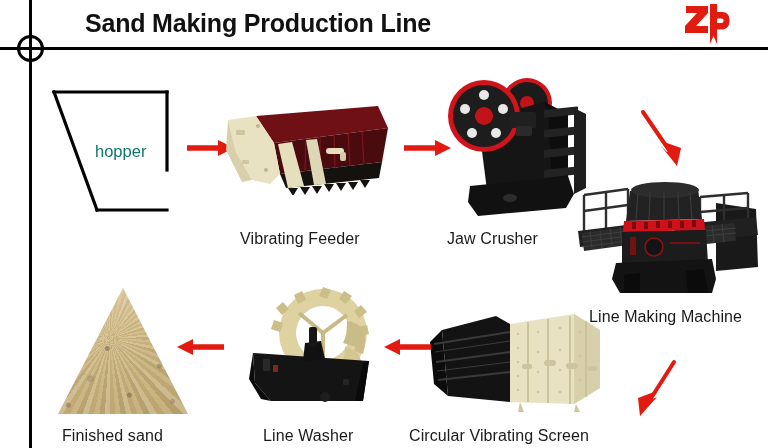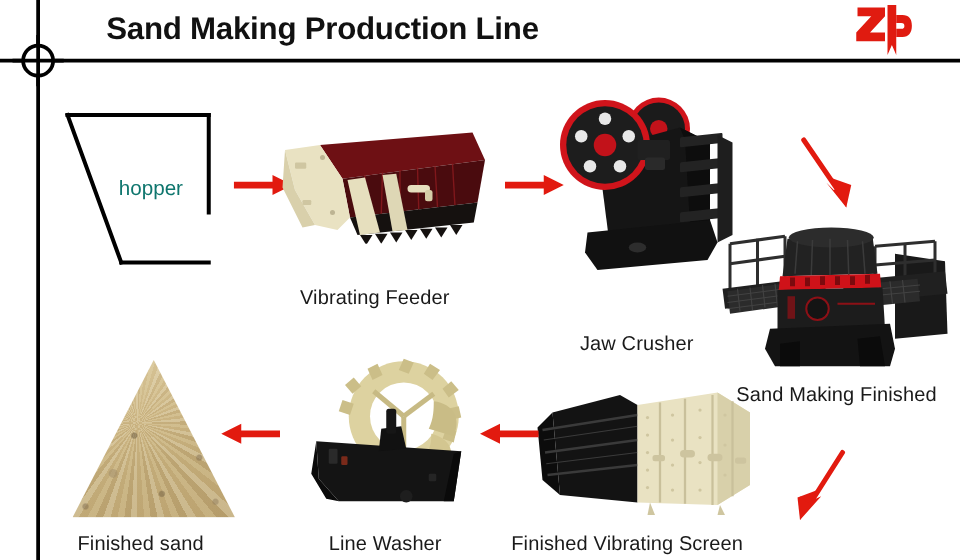--- a/index.html
+++ b/index.html
@@ -251,21 +251,21 @@
         <circle cx="55" cy="41" r="5"></circle>
         <circle cx="48" cy="65" r="5"></circle>
         <circle cx="24" cy="65" r="5"></circle>
         <circle cx="17" cy="41" r="5"></circle>
       </g>
 
       <rect x="62" y="44" width="26" height="16" rx="2" fill="#202020"></rect>
       <rect x="68" y="58" width="16" height="10" rx="2" fill="#2a2a2a"></rect>
     </svg>
   </div>
-  <div class="cap" style="left:464px; top:230px;margin-top:37px;">Jaw Crusher</div>
+  <div class="cap" style="left:447px; top:230px;">Jaw Crusher</div>
 
   <div class="arrow" style="left:636px; top:106px;">
     <svg viewBox="0 0 60 66" width="60" height="66" aria-hidden="true">
       <path d="M7 6 L35 47" stroke="#e21a0f" stroke-width="4" fill="none" stroke-linecap="round"></path>
       <path d="M41 60 L25 40 L31 46 L41 41 Z" fill="#e21a0f"></path>
       <path d="M41 60 L28 36 L45 42 Z" fill="#e21a0f"></path>
     </svg>
   </div>
 
   <div class="machine smm">
@@ -333,21 +333,21 @@
       <path d="M56 57 L140 55 L142 88 L56 92 Z" fill="#1c1c1c"></path>
       <circle cx="88" cy="72" r="9" fill="#141414" stroke="#8c1016" stroke-width="1.6"></circle>
       <rect x="64" y="62" width="6" height="18" fill="#8c1016" opacity=".75"></rect>
       <path d="M104 68 H134" stroke="#8c1016" stroke-width="1.6"></path>
 
       <path d="M50 88 L146 84 L150 104 L146 118 L54 118 L46 104 Z" fill="#131313"></path>
       <path d="M58 100 L74 98 L74 118 L58 118 Z" fill="#0b0b0b"></path>
       <path d="M120 96 L138 94 L142 118 L122 118 Z" fill="#0b0b0b"></path>
     </svg>
   </div>
-  <div class="cap" style="left:589px; top:308px;">Sand Making Finished</div>
+  <div class="cap" style="left:589px; top:308px;">Line Making Machine</div>
 
   <div class="arrow" style="left:626px; top:356px;">
     <svg viewBox="0 0 60 66" width="60" height="66" aria-hidden="true">
       <path d="M48 6 L22 47" stroke="#e21a0f" stroke-width="4" fill="none" stroke-linecap="round"></path>
       <path d="M14 60 L28 36 L12 42 Z" fill="#e21a0f"></path>
       <path d="M14 60 L31 41 L20 46 L14 41 Z" fill="#e21a0f"></path>
     </svg>
   </div>
 
   <div class="machine screen">
@@ -399,21 +399,21 @@
         <rect x="98" y="56" width="10" height="5" rx="2"></rect>
         <rect x="120" y="52" width="12" height="6" rx="3"></rect>
         <rect x="142" y="55" width="12" height="6" rx="3"></rect>
         <rect x="164" y="58" width="9" height="5" rx="2"></rect>
       </g>
 
       <path d="M96 94 L100 104 H94 Z" fill="#cfc6a0"></path>
       <path d="M152 96 L156 104 H150 Z" fill="#cfc6a0"></path>
     </svg>
   </div>
-  <div class="cap" style="left:409px; top:427px;">Finished Vibrating Screen</div>
+  <div class="cap" style="left:409px; top:427px;">Circular Vibrating Screen</div>
 
   <div class="arrow" style="left:383px; top:337px;">
     <svg viewBox="0 0 48 20" width="48" height="20" aria-hidden="true">
       <path d="M48 7.3 H17 V2 L1 10 L17 18 V12.7 H48 Z" fill="#e21a0f"></path>
     </svg>
   </div>
 
   <div class="machine washer">
     <svg viewBox="0 0 137 125" width="137" height="125" aria-hidden="true">
 

